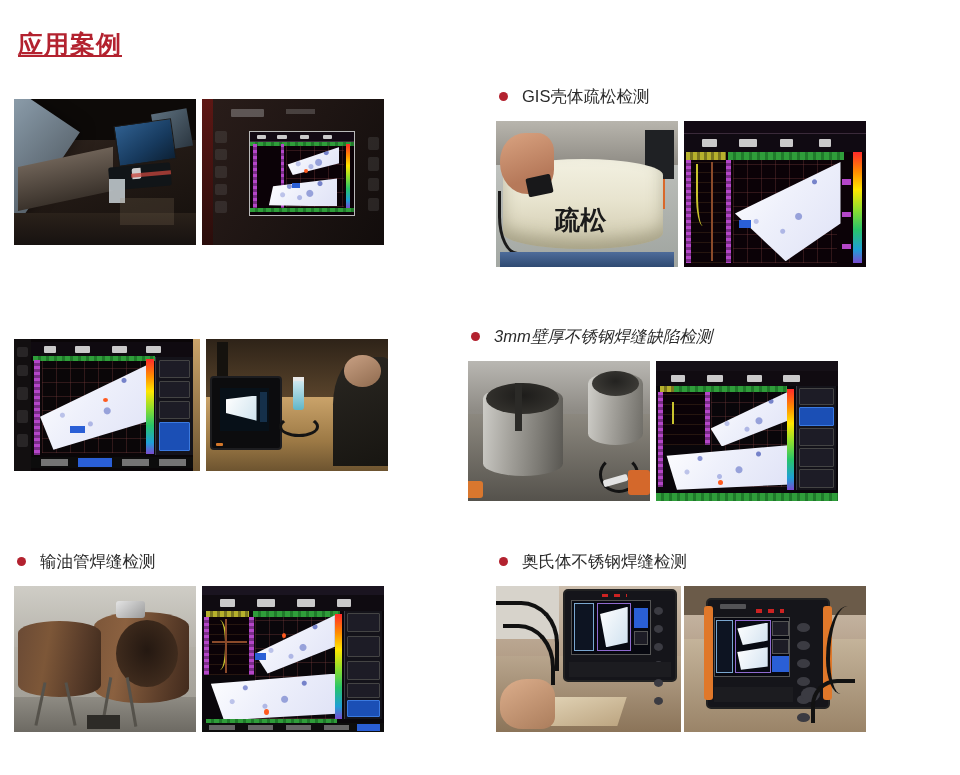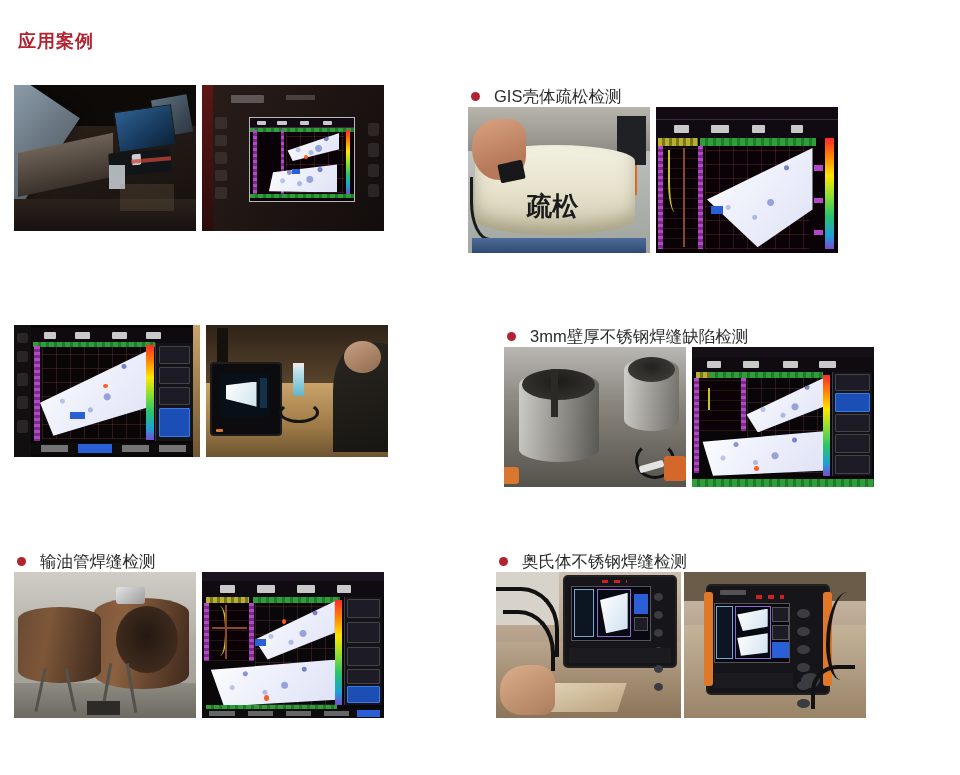--- a/index.html
+++ b/index.html
@@ -9,25 +9,26 @@
     background: #ffffff;
     font-family: "Liberation Sans", "DejaVu Sans", sans-serif;
     overflow: hidden;
   }
 
   .page { position: relative; width: 960px; height: 775px; background: #fff; }
 
   .page-title {
     position: absolute;
     left: 18px; top: 32px;
-    font-size: 18px;
+    font-size: 25px;
     font-weight: bold;
     color: #b3222f;
     letter-spacing: 1px;
     line-height: 1;
+    text-decoration: underline;
   }
 
   .case-item { position: absolute; }
 
   .case-label {
     display: flex;
     align-items: center;
     gap: 14px;
     height: 22px;
     white-space: nowrap;
@@ -41,20 +42,21 @@
   }
   .case-label-text {
     font-size: 16.5px;
     color: #2b2b2b;
     line-height: 1;
   }
 
   .media-row {
     display: flex;
     gap: 6px;
+    margin-top: 14px;
     justify-content: flex-end;
   }
 
   .photo {
     position: relative;
     overflow: hidden;
     background: #101010;
     flex: 0 0 auto;
   }
 
@@ -342,21 +344,21 @@
           <div class="layer scr-hot" style="left:52%;top:45%;width:4px;height:4px;"></div>
           <div class="layer scr-label" style="left:40%;top:62%;width:8%;height:6%;"></div>
           <div class="layer scr-rainbow"></div>
           <div class="layer scr-greenbar" style="bottom:3%;"></div>
         </div>
       </div>
 
     </div>
   </div>
 
-  <div class="case-item" style="left:468px; top:85px;">
+  <div class="case-item" style="left:496px; top:85px;">
     <div class="case-label">
       <span class="bullet"></span>
       <span class="case-label-text">GIS壳体疏松检测</span>
     </div>
     <div class="media-row">
 
       <div class="photo gis-scene" style="width:182px;height:146px;">
         <div class="layer gis-bg-top"></div>
         <div class="layer gis-orange"></div>
         <div class="layer" style="right:2%;top:6%;width:16%;height:34%;background:#1f2124;"></div>
@@ -451,21 +453,21 @@
         <div class="layer room-cap"></div>
         <div class="layer room-bottle"></div>
         <div class="layer room-cable"></div>
         <div class="layer room-person"></div>
         <div class="layer room-head"></div>
       </div>
 
     </div>
   </div>
 
-  <div class="case-item" style="left:504px; top:325px;">
+  <div class="case-item" style="left:468px; top:325px;font-style:italic;">
     <div class="case-label">
       <span class="bullet"></span>
       <span class="case-label-text">3mm壁厚不锈钢焊缝缺陷检测</span>
     </div>
     <div class="media-row">
 
       <div class="photo pipes-scene" style="width:182px;height:140px;">
         <div class="layer pipe-bench"></div>
         <div class="layer pipe-b"></div>
         <div class="layer pipe-b-hole"></div>

